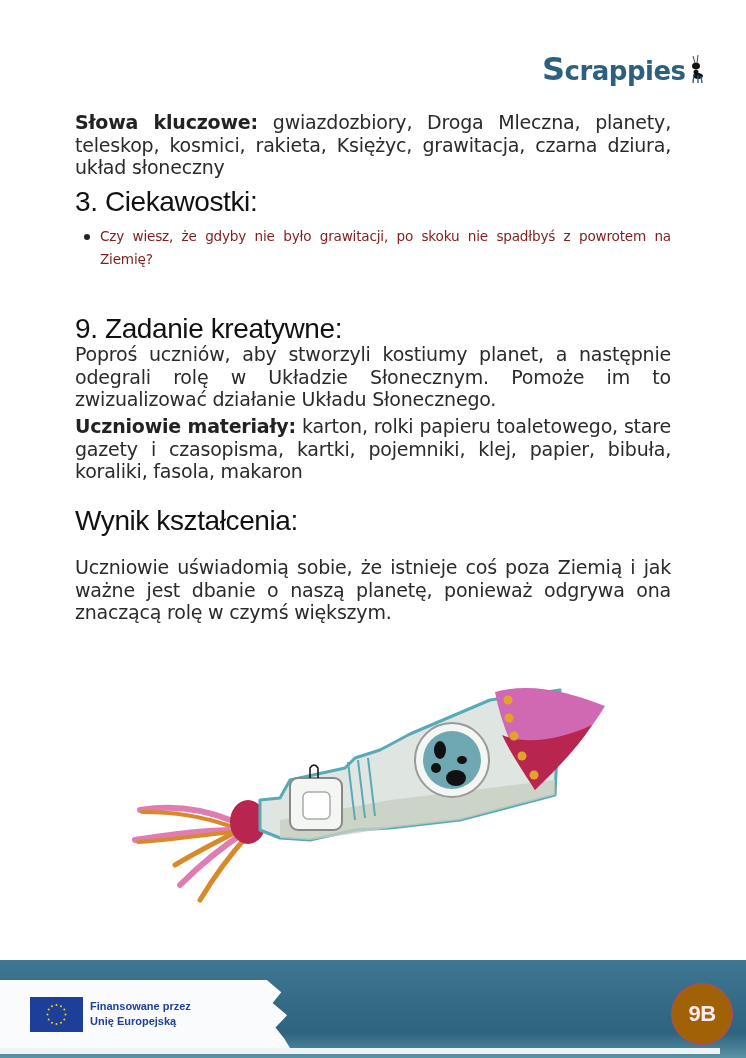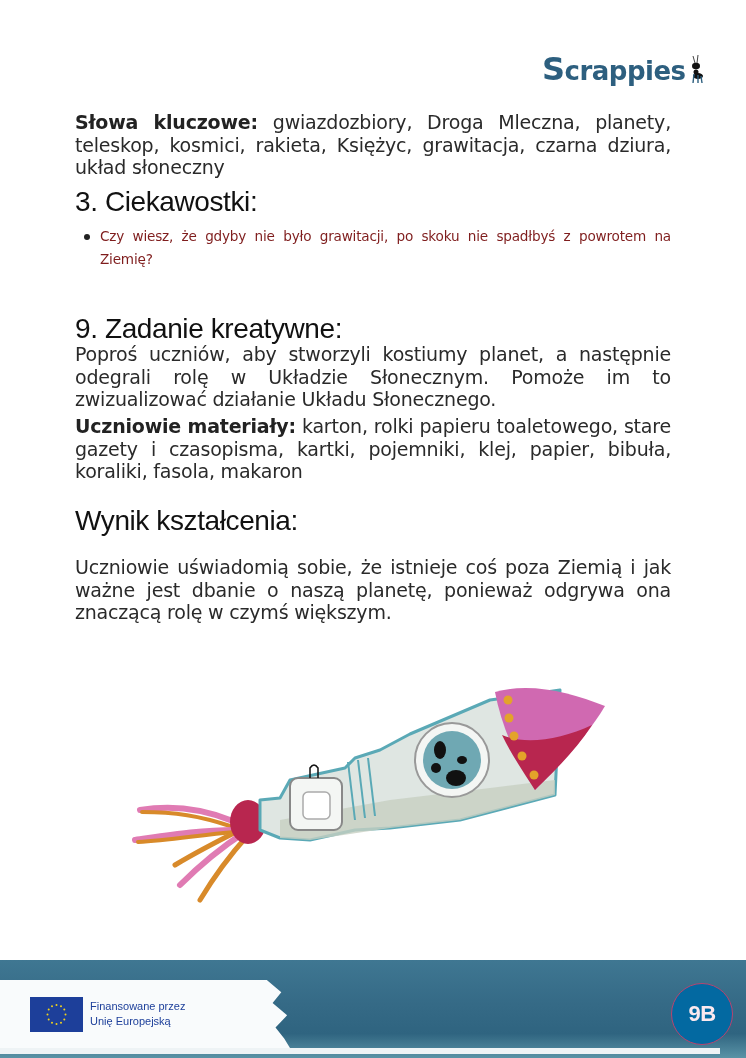--- a/index.html
+++ b/index.html
@@ -47,25 +47,25 @@
     .footer-white {
       position: absolute; left: 0; top: 20px; width: 290px; height: 68px; background: #f9fbfc;
       clip-path: polygon(0 0, 92% 0, 97% 18%, 94% 34%, 99% 52%, 95% 70%, 98% 86%, 100% 100%, 0 100%);
     }
     .footer-stripe { position: absolute; left: 0; top: 88px; width: 720px; height: 6px; background: #eef3f5; }
     .eu-flag {
       position: absolute; left: 30px; top: 997px; width: 53px; height: 35px; background: #1d3f9a;
     }
     .eu-text {
       position: absolute; left: 90px; top: 999px;
-      font-family: "Liberation Sans", sans-serif; font-weight: normal; font-size: 11px; line-height: 15px; color: #1d3f9a;
+      font-family: "Liberation Sans", sans-serif; font-weight: bold; font-size: 11px; line-height: 15px; color: #1d3f9a;
     }
     .page-badge {
       position: absolute; left: 671px; top: 983px; width: 62px; height: 62px; border-radius: 50%;
-      background: #0369a1; border: 1.5px solid #b8446f; box-sizing: border-box;
+      background: #a16207; border: 1.5px solid #b8446f; box-sizing: border-box;
       display: flex; align-items: center; justify-content: center;
       font-family: "Liberation Sans", sans-serif; font-weight: bold; font-size: 22px; color: #fbe9ef; letter-spacing: -0.5px;
     }
   </style>
 </head>
 <body>
 
 <div class="logo">
   <span class="logo-text"><span class="cap">S</span><span>crappies</span></span>
   <svg class="logo-ant" viewBox="0 0 18 30">

